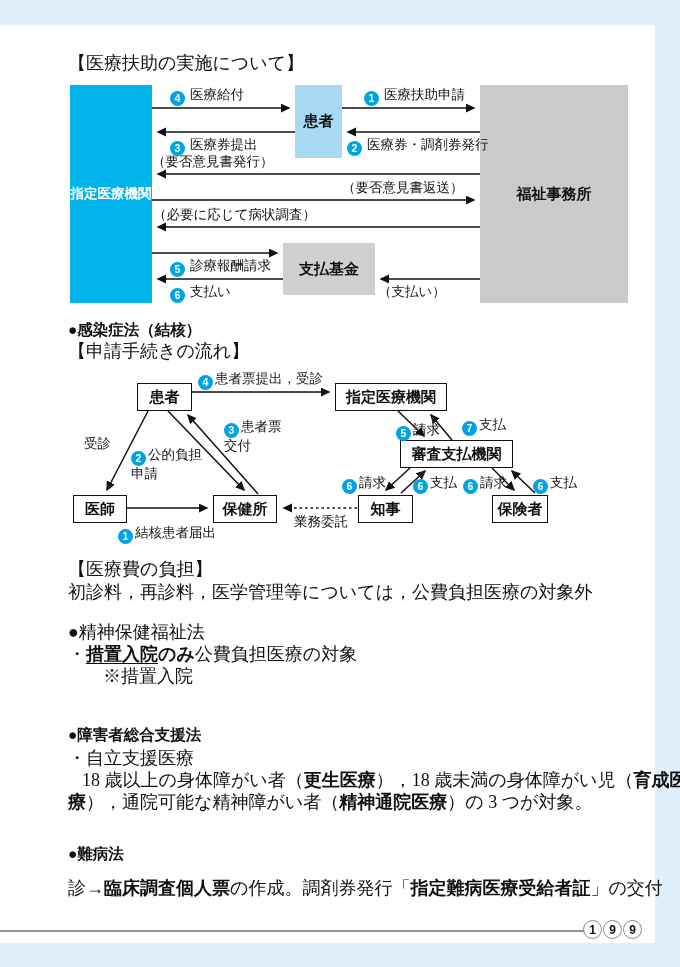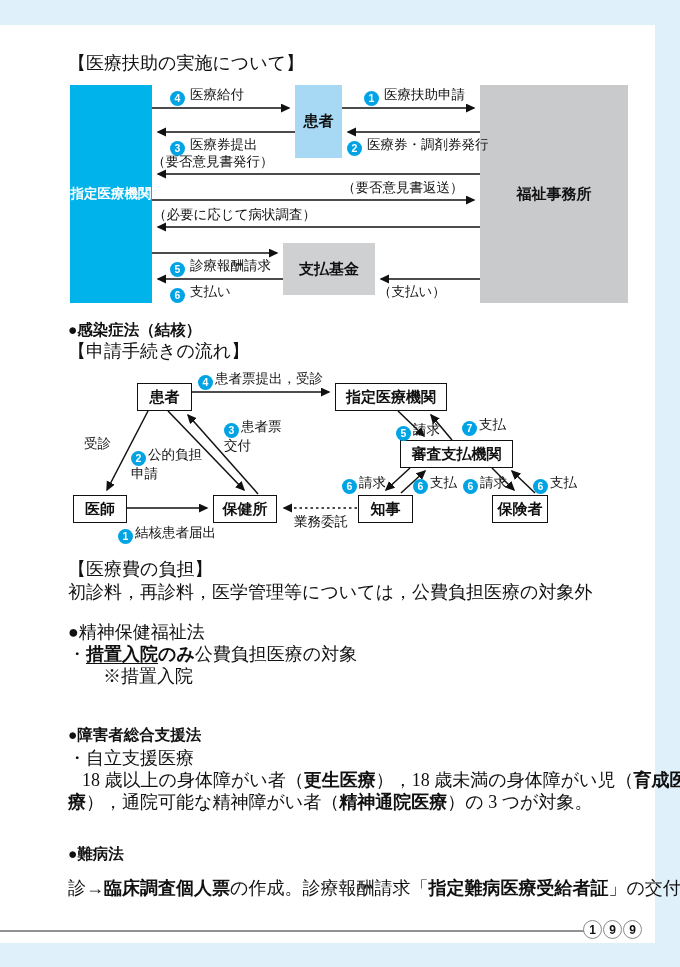--- a/index.html
+++ b/index.html
@@ -178,21 +178,21 @@
   <div class="abs body15" style="left:68px;top:724px;">・自立支援医療</div>
   <div class="abs body15" style="left:82px;top:746px;">
     <span>18 歳以上の身体障がい者（</span><span class="gb">更生医療</span><span>），18 歳未満の身体障がい児（</span><span class="gb">育成医</span>
   </div>
   <div class="abs body15" style="left:68px;top:768px;">
     <span class="gb">療</span><span>），通院可能な精神障がい者（</span><span class="gb">精神通院医療</span><span>）の 3 つが対象。</span>
   </div>
 
   <div class="abs shead" style="left:68px;top:809px;margin-top:10px;">●難病法</div>
   <div class="abs body15" style="left:68px;top:854px;">
-    <span>診→</span><span class="gb">臨床調査個人票</span><span>の作成。診療報酬請求「</span><span class="gb">指定難病医療受給者証</span><span>」の交付</span>
+    <span>診→</span><span class="gb">臨床調査個人票</span><span>の作成。調剤券発行「</span><span class="gb">指定難病医療受給者証</span><span>」の交付</span>
   </div>
 
   <div class="footer-line"></div>
   <div class="pagenum">
     <span class="pcircle">1</span>
     <span class="pcircle">9</span>
     <span class="pcircle">9</span>
   </div>
 
 </div>

